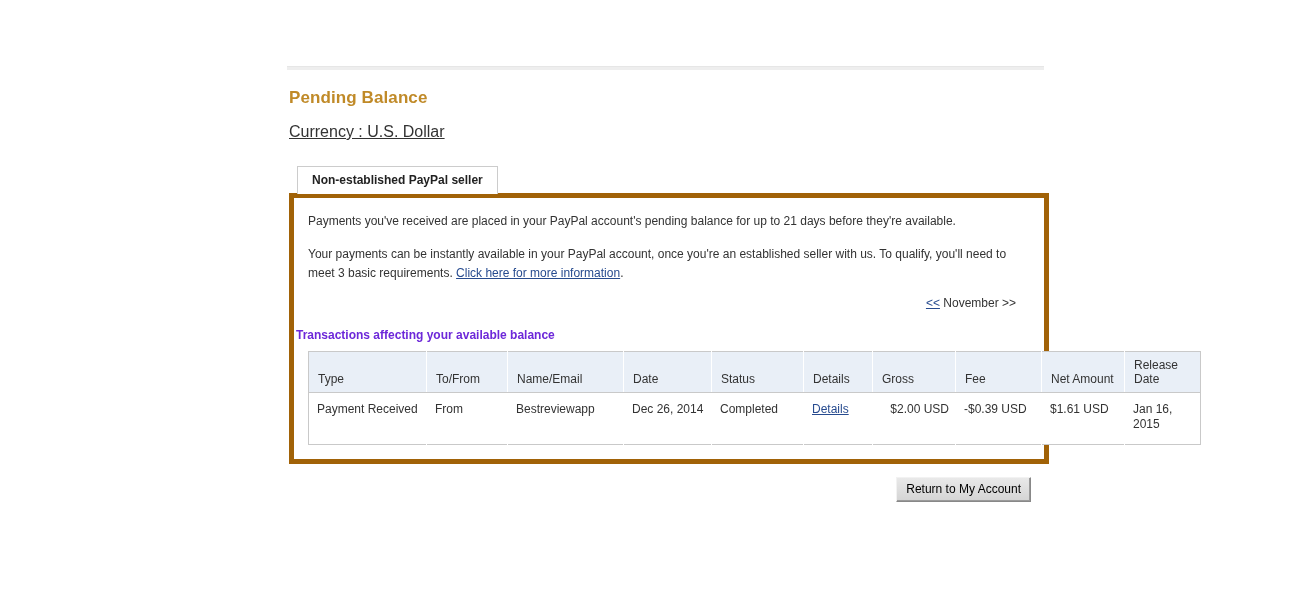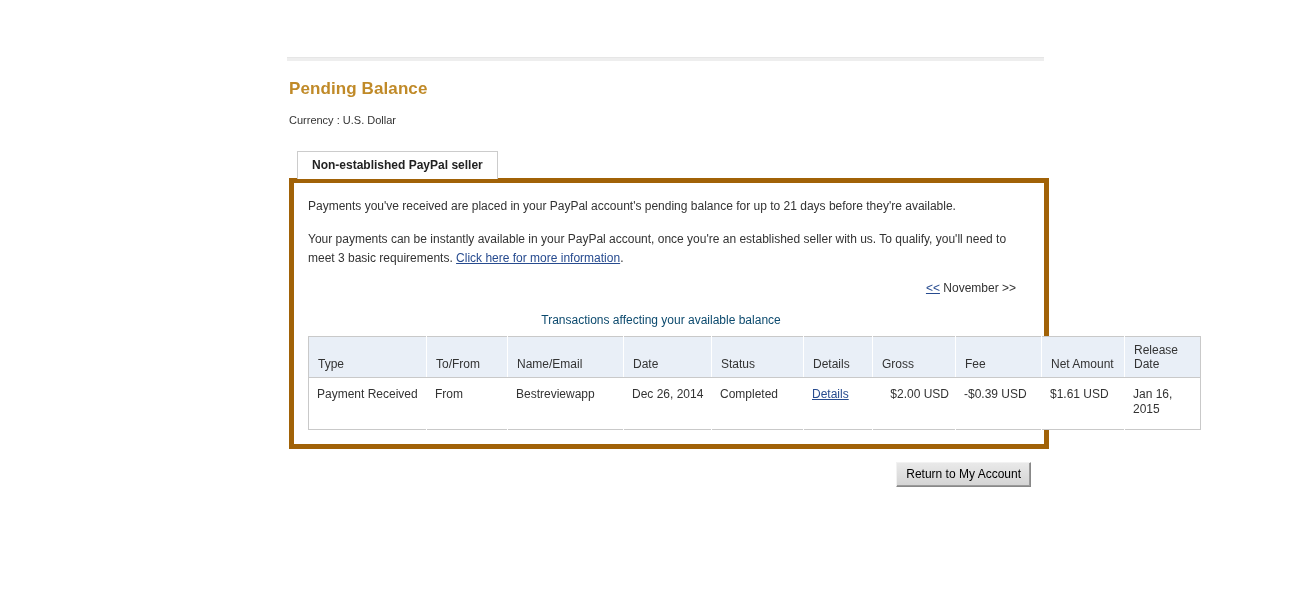--- a/index.html
+++ b/index.html
@@ -19,21 +19,21 @@
 
   .page {
     position: relative;
     width: 1291px;
     height: 614px;
   }
 
   .content {
     position: absolute;
     left: 289px;
-    top: 57px;
+    top: 66px;
     width: 760px;
   }
 
   .top-rule {
     width: 757px;
     height: 3px;
     background: #eeeeee;
     border-top: 1px solid #e6e6e6;
     margin: 0 0 0 -2px;
   }
@@ -42,23 +42,24 @@
     font-size: 17px;
     font-weight: bold;
     color: #b8860b;
     color: #c08a28;
     margin: 18px 0 0 0;
     padding: 0;
     letter-spacing: 0.1px;
   }
 
   .currency-line {
-    font-size: 11px;
+    font-size: 16px;
     color: #333333;
     margin-top: 15px;
+    text-decoration: underline;
   }
 
   
   table.balance-table {
     border-collapse: collapse;
     margin-top: 15px;
     width: 266px;
     font-size: 12px;
   }
   table.balance-table th {
@@ -138,24 +139,23 @@
     text-decoration: underline;
   }
   .month-nav .nav-next {
     color: #333333;
     text-decoration: none;
   }
   .month-nav .nav-label { color: #333333; }
 
   .trans-heading {
     font-size: 12px;
-    font-weight: normal;
-    color: #0c4a6e;
+    font-weight: bold;
+    color: #6d28d9;
     margin: 18px 0 0 -12px;
-    text-align: center;
   }
 
   
   table.trans-table {
     border-collapse: collapse;
     width: 722px;
     margin-top: 9px;
     font-size: 12px;
     table-layout: fixed;
     border: 1px solid #c9c9c9;

